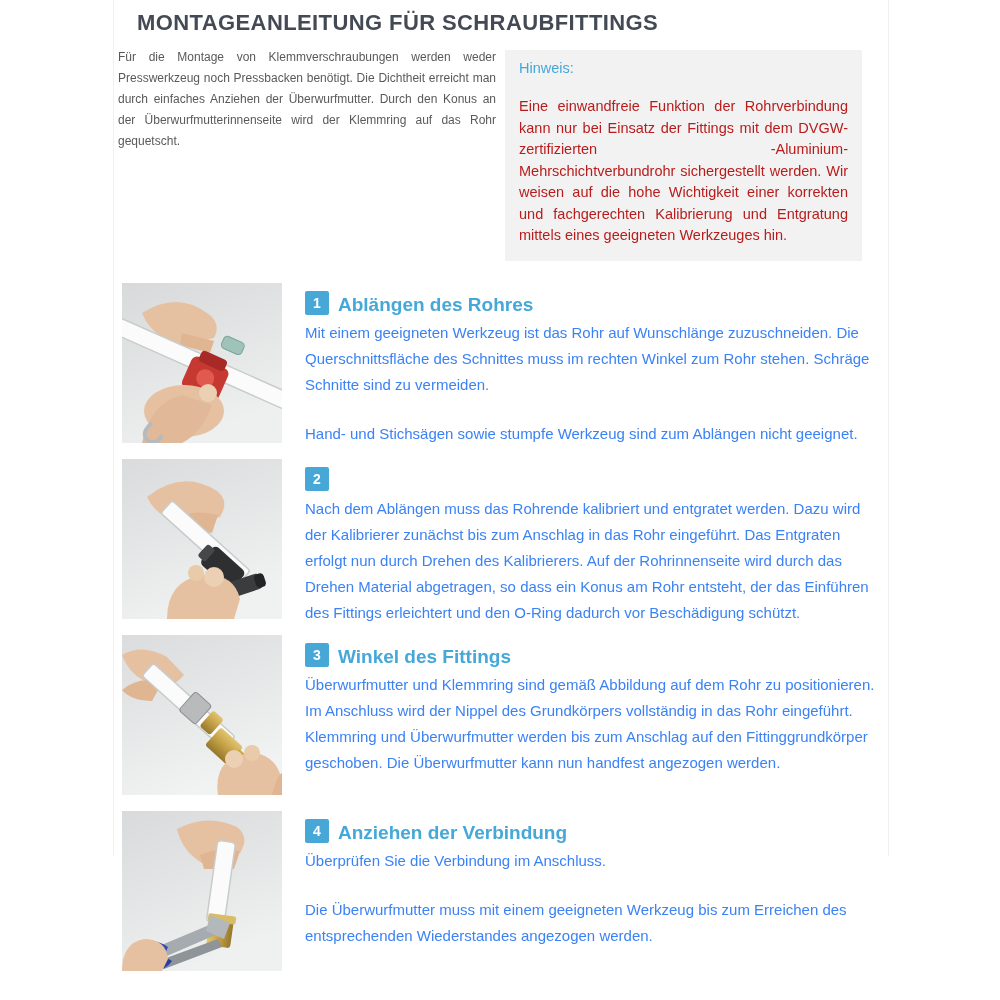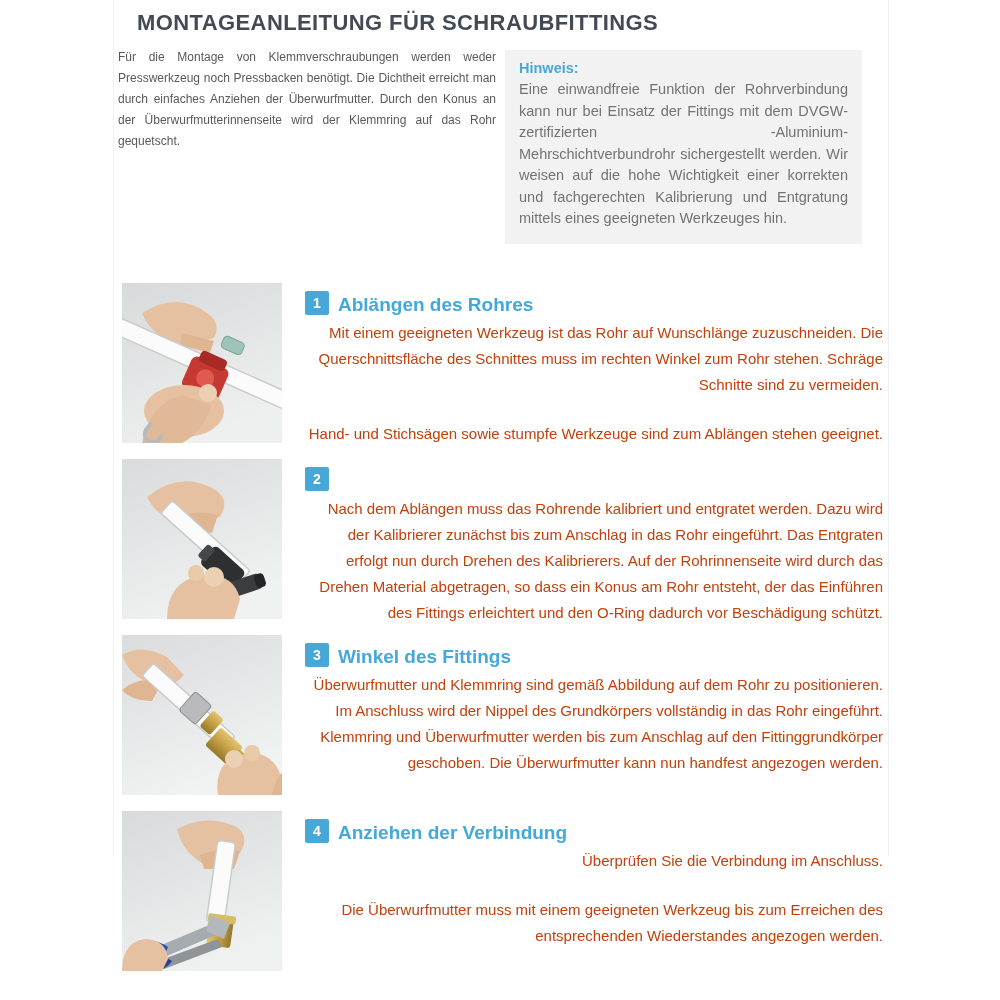--- a/index.html
+++ b/index.html
@@ -25,42 +25,42 @@
     position:absolute; left:118px; top:47px; width:378px;
     font-size:12px; line-height:21px; text-align:justify;
     color:#58595b;
   }
 
   .note-box {
     position:absolute; left:505px; top:50px; width:357px;
     background:#f2f2f2; padding:10px 14px 14px 14px;
   }
   .note-label {
-    font-size:14.5px; font-weight:bold; color:#45a8d8; margin-bottom:3px;
+    font-size:14.5px; font-weight:normal; color:#45a8d8; margin-bottom:20px;
   }
   .note-text {
-    font-size:14.5px; line-height:21.5px; text-align:justify; color:#737373;
+    font-size:14.5px; line-height:21.5px; text-align:justify; color:#b91c1c;
   }
 
   .step { position:absolute; left:122px; width:758px; height:160px; }
   .step-photo {
     position:absolute; left:0; top:0; width:160px; height:160px; display:block;
   }
   .step-badge {
     position:absolute; left:183px; top:8px; width:24px; height:24px;
     background:#47a8d8; border-radius:2px; color:#ffffff;
     font-size:14px; font-weight:bold; text-align:center; line-height:24px;
   }
   .step-title {
     position:absolute; left:216px; top:11px;
     font-size:19px; font-weight:bold; color:#45a8d8; white-space:nowrap;
   }
   .step-body {
     position:absolute; left:183px; top:37px; width:578px;
-    font-size:15px; line-height:26px; color:#c2410c;text-align:right;
+    font-size:15px; line-height:26px; color:#3b82f6;
   }
   .step-body p + p { margin-top:23px; }
 </style>
 </head>
 <body>
 
 <div class="screen">
 
   <div class="page-edge left"></div>
   <div class="page-edge right"></div>
@@ -102,21 +102,21 @@
       <ellipse cx="62" cy="128" rx="40" ry="26" fill="#e6c1a1"></ellipse>
       <path d="M20 160 Q28 120 60 112 L90 122 Q80 150 60 160 Z" fill="#e2b998"></path>
       <circle cx="86" cy="110" r="9" fill="#ecd0b4"></circle>
 
       <path d="M30 140 Q18 150 26 158 Q36 162 40 152" fill="none" stroke="#b7babc" stroke-width="4"></path>
     </svg>
     <div class="step-badge">1</div>
     <h2 class="step-title">Ablängen des Rohres</h2>
     <div class="step-body">
         <p>Mit einem geeigneten Werkzeug ist das Rohr auf Wunschlänge zuzuschneiden. Die Quer­schnittsfläche des Schnittes muss im rechten Winkel zum Rohr stehen. Schräge Schnitte sind zu vermeiden.</p>
-        <p>Hand- und Stichsägen sowie stumpfe Werkzeuge sind zum Ablängen stehen geeignet.</p>
+        <p>Hand- und Stichsägen sowie stumpfe Werkzeug sind zum Ablängen nicht geeignet.</p>
       </div>
   </section>
 
   <section class="step" style="top:459px;">
     <svg class="step-photo" viewBox="0 0 160 160" role="img" aria-label="Hände führen schwarzen Kalibrierer in weißes Rohr ein">
       <defs>
         <linearGradient id="bg2" x1="0" y1="0" x2="0.4" y2="1">
           <stop offset="0" stop-color="#d9dbdc"></stop>
             <stop offset="1" stop-color="#f0f1f1"></stop>
         </linearGradient>

